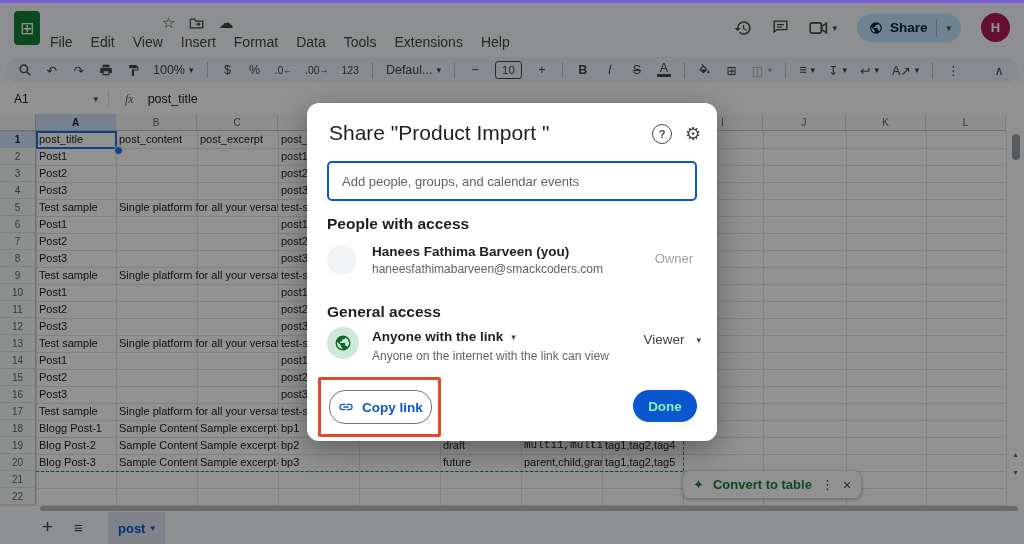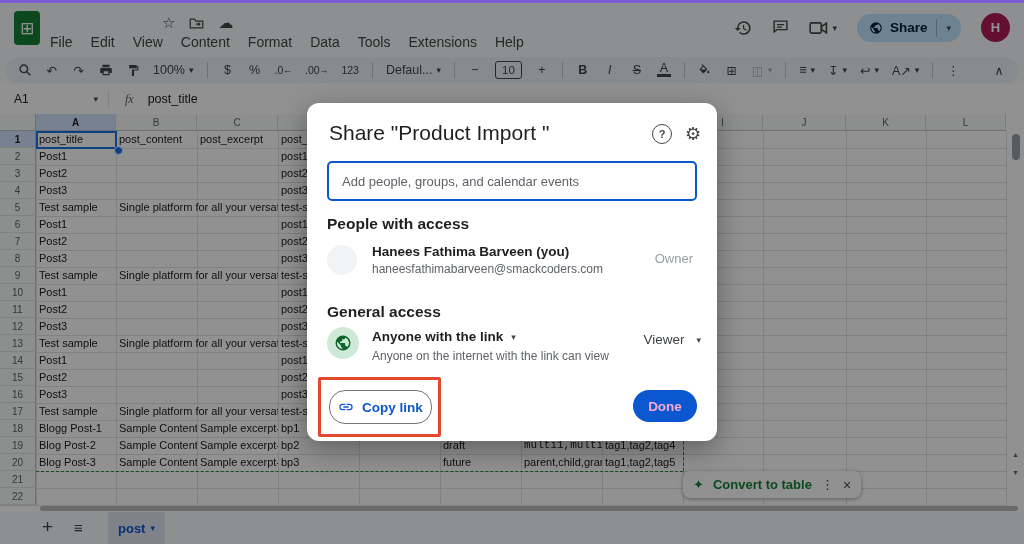--- a/index.html
+++ b/index.html
@@ -115,21 +115,21 @@
   .pp-role{right:24px;top:148px;font-size:13px;color:#9aa0a6;}
   .ga-circle{left:20px;top:224px;width:32px;height:32px;border-radius:50%;background:#ceead6;
              display:flex;align-items:center;justify-content:center;}
   .ga-title{left:65px;top:226px;font-size:13.5px;font-weight:600;color:#1f1f1f;display:flex;
             align-items:center;gap:8px;}
   .ga-caption{left:65px;top:246px;font-size:12px;color:#5f6368;}
   .ga-viewer{right:16px;top:229px;font-size:13.5px;color:#3c4043;display:flex;align-items:center;gap:12px;}
   .copy-btn{left:22px;top:287px;width:101px;height:32px;border:1px solid #747775;border-radius:16px;
             display:flex;align-items:center;justify-content:center;gap:8px;color:#0b57d0;
             font-size:13.5px;font-weight:600;background:#fff;}
-  .done-btn{right:20px;top:287px;width:64px;height:32px;border-radius:16px;background:#0b57d0;color:#f9a8d4;
+  .done-btn{right:20px;top:287px;width:64px;height:32px;border-radius:16px;background:#0b57d0;color:#86efac;
             font-size:13.5px;font-weight:600;display:flex;align-items:center;justify-content:center;}
   .redbox{left:318px;top:377px;width:117px;height:54px;border:3px solid #e2492f;border-radius:2px;z-index:70;}
 
   svg{display:block;}
 </style>
 </head>
 <body>
 
 <div class="stage">
 
@@ -142,21 +142,21 @@
           <path d="M2 4v13h20V6H11L9 3H3z"></path>
             <path d="M11 11h6M15 8.5 17.5 11 15 13.5" stroke-width="1.8"></path>
           </svg>
       </span>
       <span class="ic">☁</span>
     </div>
     <nav class="abs menubar" id="menubar">
         <span>File</span>
         <span>Edit</span>
         <span>View</span>
-        <span>Content</span>
+        <span>Insert</span>
         <span>Format</span>
         <span>Data</span>
         <span>Tools</span>
         <span>Extensions</span>
         <span>Help</span>
       </nav>
     <div class="abs appbar-right">
       <span class="ic">
         <svg width="18" height="18" viewBox="0 0 24 24" fill="#444746">
           <path d="M13 3a9 9 0 0 0-9 9H1l3.9 3.9L9 12H6c0-3.9 3.1-7 7-7s7 3.1 7 7-3.1 7-7 7c-1.9 0-3.7-.8-4.9-2.1l-1.4 1.4A9 9 0 1 0 13 3zm-1 5v5l4.3 2.5.7-1.2-3.5-2.1V8h-1.5z"></path>

